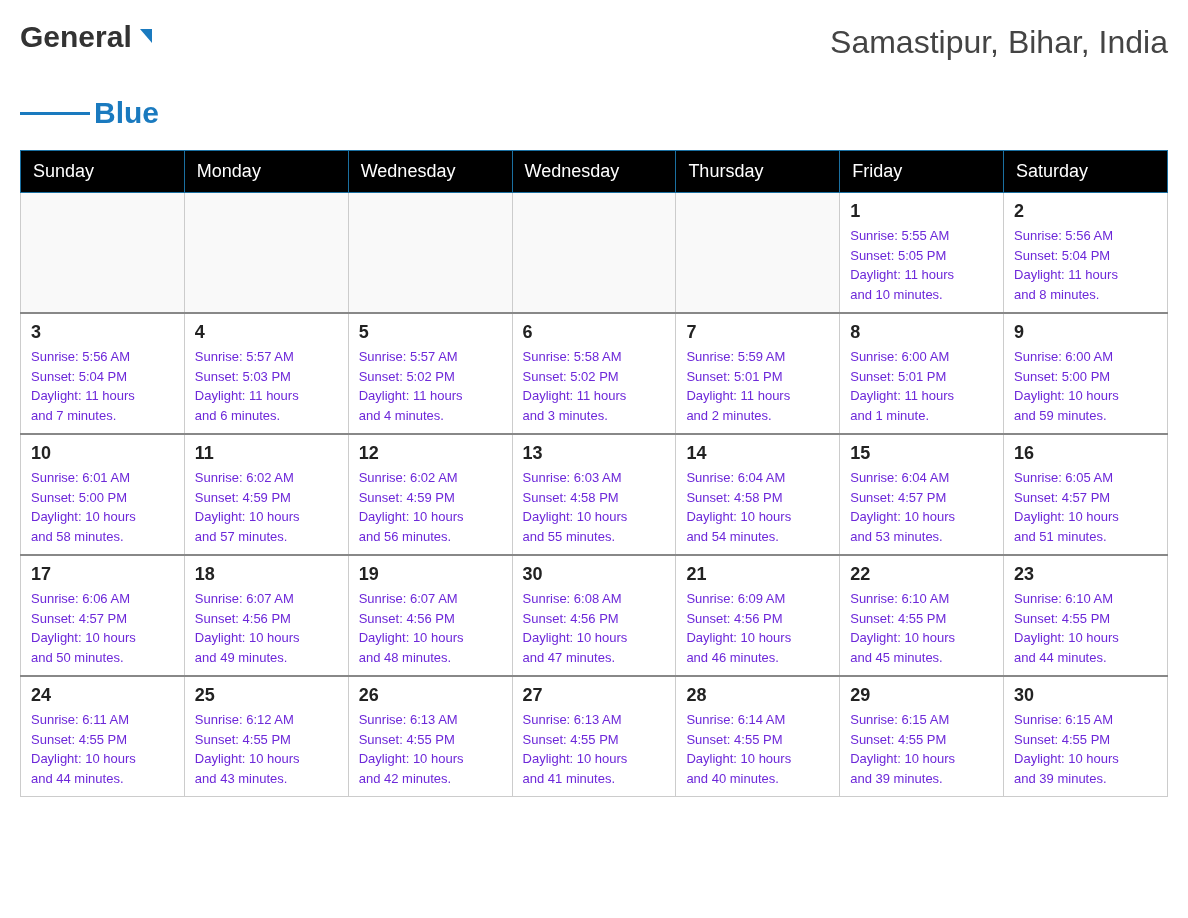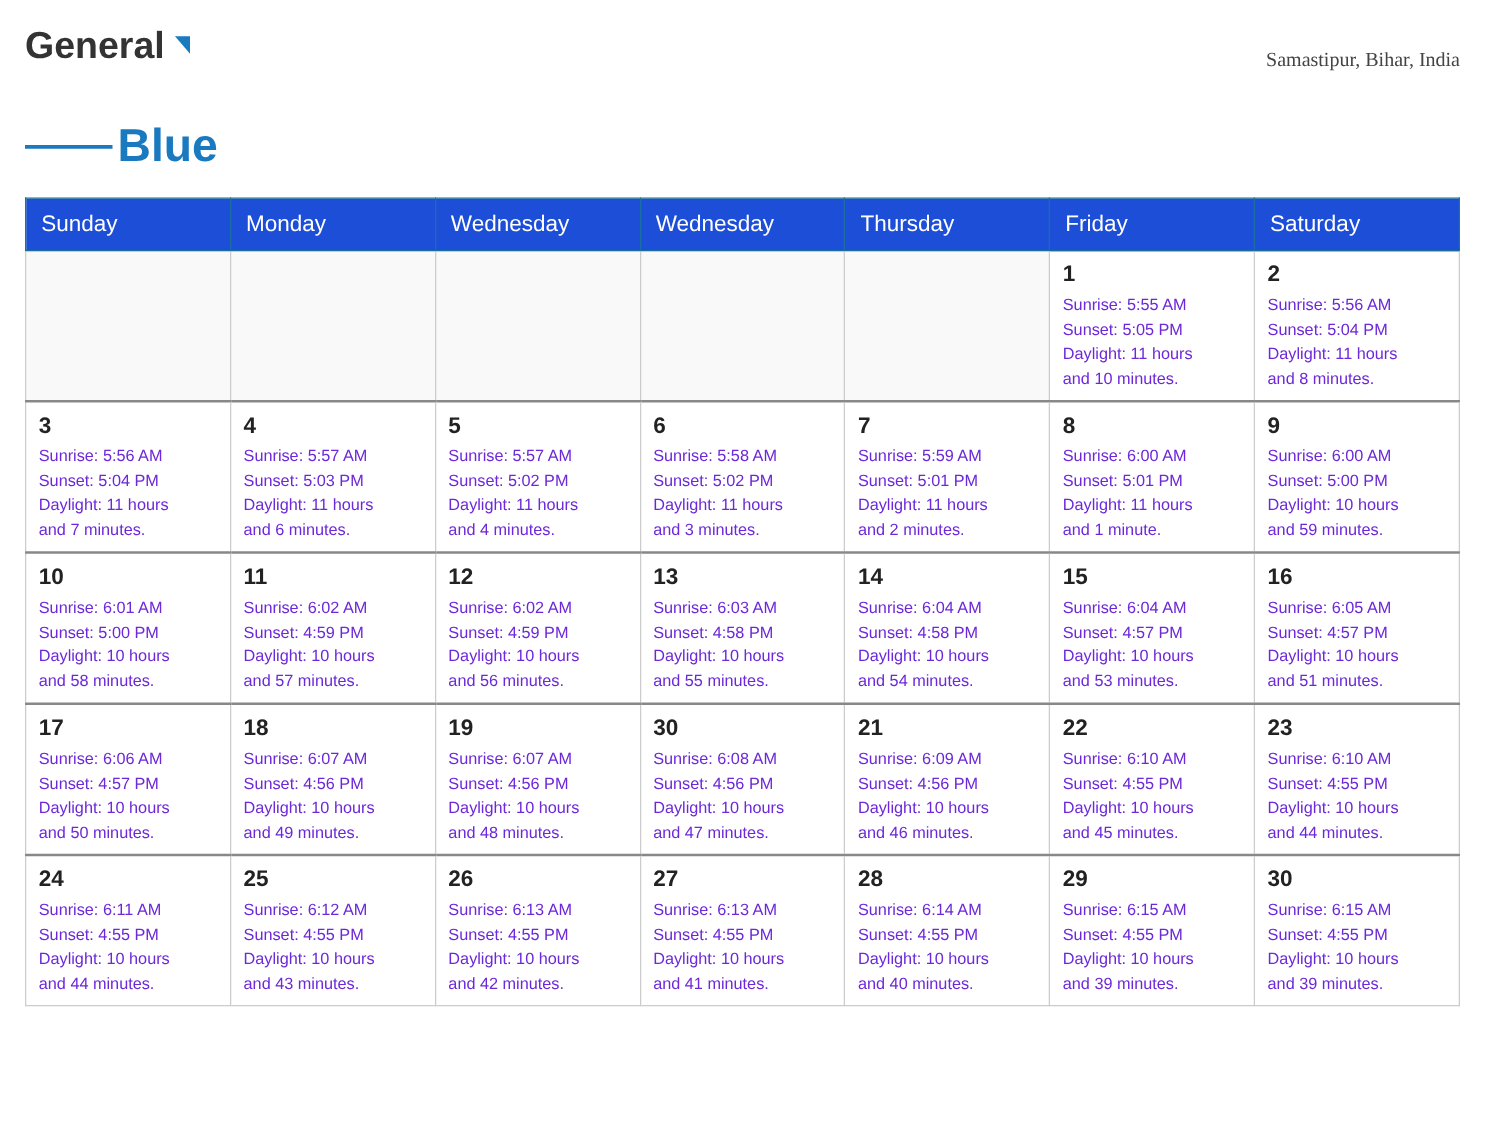--- a/index.html
+++ b/index.html
@@ -24,31 +24,30 @@
     }
     .title-area {
       text-align: right;
     }
     .month-title {
       font-size: 52px;
       font-weight: bold;
       color: #222;
     }
     .location-title {
-      font-size: 16px;
+      font-size: 32px;
       color: #444;
-      margin-top: 20px;
-      font-family: Liberation Serif, serif;
+      margin-top: 4px;
     }
     .calendar {
       width: 100%;
       border-collapse: collapse;
     }
     .calendar th {
-      background: #1d4ed8;
+      background: #000000;
       color: #fff;
       font-size: 18px;
       font-weight: normal;
       padding: 10px 12px;
       text-align: left;
       border: 1px solid #1a6fa0;
     }
     .calendar td {
       width: calc(100% / 7);
       vertical-align: top;
@@ -83,21 +82,21 @@
 <div class="header">
   <div class="logo">
     <div style="display:flex; align-items:center;">
       <span style="font-size:30px; font-weight:bold; color:#333; font-family: Arial, sans-serif;">General</span>
       <svg width="22" height="22" viewBox="0 0 22 22" style="margin-left:2px; margin-top:2px;">
         <polygon points="6,2 18,2 18,16" fill="#1a7abf"></polygon>
       </svg>
     </div>
     <div style="display:flex; align-items:center; margin-top:-4px;">
       <div style="width:100%; height:3px; background:#1a7abf; margin-right:4px; display:inline-block; width:70px;"></div>
-      <span style="font-size:37px; font-weight:bold; color:#1a7abf; font-family: Arial, sans-serif;">Blue</span>
+      <span style="font-size:30px; font-weight:bold; color:#1a7abf; font-family: Arial, sans-serif;">Blue</span>
     </div>
   </div>
   <div class="title-area">
     <div class="location-title">Samastipur, Bihar, India</div>
   </div>
 </div>
 
 <table class="calendar">
   <thead>
     <tr>

